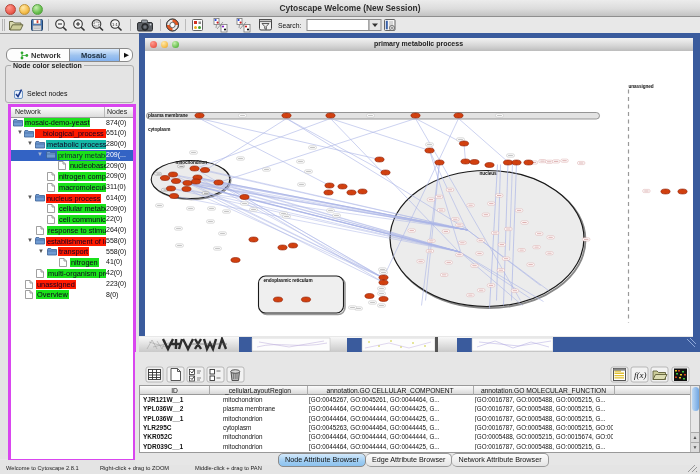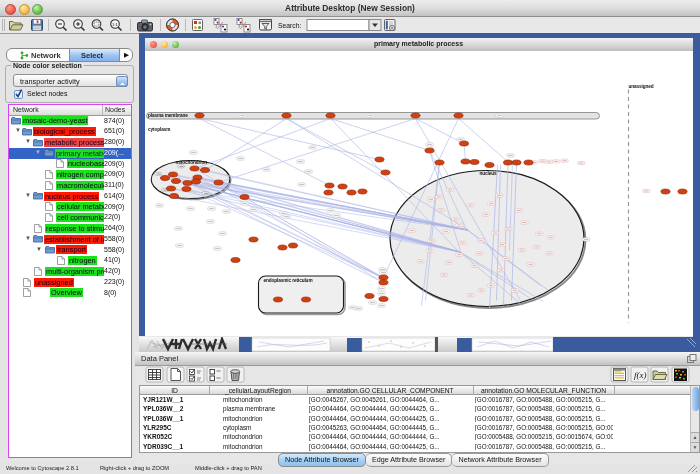--- a/index.html
+++ b/index.html
@@ -6,21 +6,21 @@
   font-family:"Liberation Sans",sans-serif;background:#e8e8e8;-webkit-font-smoothing:antialiased;}
 .abs{position:absolute;}
 </style></head>
 <body>
 
 <div class="abs" style="left:0;top:0;width:700px;height:16px;
  background:linear-gradient(#ececec,#dcdcdc 55%,#c2c2c2);border-bottom:1px solid #8e8e8e;">
  <div class="abs" style="left:5px;top:3.5px;width:9px;height:9px;border-radius:50%;background:radial-gradient(circle at 35% 30%,#ff9a8f,#ee5f51 60%,#c93a2e);border:0.5px solid #b5443a;"></div>
  <div class="abs" style="left:18.5px;top:3.5px;width:9px;height:9px;border-radius:50%;background:radial-gradient(circle at 35% 30%,#ffe9a8,#f5bd4b 60%,#d1951d);border:0.5px solid #c09339;"></div>
  <div class="abs" style="left:32px;top:3.5px;width:9px;height:9px;border-radius:50%;background:radial-gradient(circle at 35% 30%,#c8f0b0,#69c04f 60%,#3f9a2a);border:0.5px solid #59a345;"></div>
- <div class="abs" style="left:0;top:3px;width:700px;text-align:center;font-size:8.4px;font-weight:bold;color:#2e2e2e;">Attribute Desktop (New Session)</div>
+ <div class="abs" style="left:0;top:3px;width:700px;text-align:center;font-size:8.4px;font-weight:bold;color:#2e2e2e;">Cytoscape Welcome (New Session)</div>
 </div>
 <svg class="abs" style="left:0;top:17px" width="700" height="16" viewBox="0 0 700 16">
     <path d="M2.5 2 V14 M4.5 2 V14" stroke="#b5b5b5" stroke-width="1" fill="none"></path>
     <g transform="translate(9,2)">
       <path d="M0.5 11 L0.5 2.5 L4 2.5 L5.5 4 L12 4 L12 6" fill="#d8d8ae" stroke="#5d5d38" stroke-width="0.9"></path>
       <path d="M1 11 L3.5 5.8 L14 5.8 L11.5 11 Z" fill="#cdcd9a" stroke="#5d5d38" stroke-width="0.9"></path>
     </g>
     <g transform="translate(31,2)">
       <rect x="0.5" y="0.5" width="11" height="11" rx="1" fill="#4a7ab8" stroke="#23456e"></rect>
       <rect x="2.5" y="0.7" width="7" height="4.2" fill="#fff" stroke="#888" stroke-width="0.5"></rect>
@@ -112,70 +112,61 @@
 <div class="abs" style="left:0;top:34px;width:139px;height:425px;background:#e4e4e4;">
     <div class="abs" style="left:6px;top:13.5px;width:125px;height:12.5px;border:1px solid #8a8a8a;border-radius:6px;background:#fdfdfd;overflow:hidden;">
  <div class="abs" style="left:62px;top:0;width:49px;height:13px;background:linear-gradient(#dcebfc,#9ec3ef 50%,#7eaff0);border-left:1px solid #8a8a8a;border-right:1px solid #8a8a8a;"></div>
  <svg class="abs" style="left:13px;top:2px" width="9" height="9">
         <circle cx="2" cy="1.8" r="1.4" fill="#30a830"></circle>
         <circle cx="2" cy="7" r="1.4" fill="#30a830"></circle>
         <circle cx="6.8" cy="4.5" r="1.4" fill="#30a830"></circle>
         <path d="M2 2 V7 M2 4.5 H6.5" stroke="#30a830" stroke-width="0.8" fill="none"></path>
       </svg>
  <span class="abs" style="left:24px;top:2px;font-size:7.5px;font-weight:bold;color:#333;">Network</span>
- <span class="abs" style="left:74px;top:2px;font-size:7.5px;font-weight:bold;color:#1a2a3a;">Select</span>
+ <span class="abs" style="left:74px;top:2px;font-size:7.5px;font-weight:bold;color:#1a2a3a;">Mosaic</span>
  <span class="abs" style="left:117px;top:2.5px;font-size:6.5px;color:#111;">▶</span>
 </div>
     <div class="abs" style="left:5px;top:31px;width:127px;height:36px;border:1px solid #adadad;border-radius:3px;">
  <span class="abs" style="left:5px;top:-4px;background:#e4e4e4;padding:0 2px;font-size:7px;font-weight:bold;color:#222;">Node color selection</span>
- <div class="abs" style="left:7px;top:8px;width:113px;height:11px;border:1px solid #909090;border-radius:3px;background:linear-gradient(#fff,#e2e2e2);">
-   <span class="abs" style="left:6px;top:1.5px;font-size:7.3px;color:#111;">transporter activity</span>
-   <div class="abs" style="left:101.5px;top:0.5px;width:10px;height:9.5px;border-radius:2.5px;background:linear-gradient(#cfe2fa,#74a7ec);border:0.5px solid #6a8ab8;overflow:hidden;">
-     <svg width="11" height="10">
-            <path d="M5.5 1.5 L8 4 L3 4 Z" fill="#fff"></path>
-            <path d="M5.5 8.5 L8 6 L3 6 Z" fill="#fff"></path>
-          </svg>
-   </div>
- </div>
  <svg class="abs" style="left:8px;top:23px" width="10" height="10">
         <rect x="0.5" y="1.5" width="8" height="8" rx="1.5" style="fill:#e8f0fb" stroke="#6f94c4"></rect>
         <path d="M2 5 L4 7.5 L7.5 0.5" stroke="#1a3a8c" stroke-width="1.6" fill="none"></path>
       </svg>
  <span class="abs" style="left:21px;top:24px;font-size:7px;color:#111;">Select nodes</span>
 </div>
-    <div class="abs" style="left:8px;top:70px;width:122px;height:352px;background:#fff;border:1px solid #d946ef;overflow:hidden;">
+    <div class="abs" style="left:8px;top:70px;width:122px;height:352px;background:#fff;border:3px solid #d946ef;overflow:hidden;">
       <div class="abs" style="left:0;top:0;width:122px;height:9.5px;background:linear-gradient(#fdfdfd,#dcdcdc);border-bottom:1px solid #9a9a9a;font-size:7px;color:#222;">
  <span class="abs" style="left:4px;top:1px;">Network</span>
  <span class="abs" style="left:96px;top:1px;">Nodes</span>
  <div class="abs" style="left:93px;top:0;width:1px;height:9.5px;background:#b8b8b8;"></div>
 </div>
       <div class="abs" style="left:0;top:10.50px;width:122px;height:10.75px;font-size:7.4px;">
         <svg class="abs" style="left:2px;top:1.5px" width="10" height="8">
           <path d="M0.5 2 L0.5 7 L9.5 7 L9.5 1.5 L4.5 1.5 L3.8 0.5 L1 0.5 Z" fill="#6f9bd2" stroke="#3a5f94" stroke-width="0.8"></path>
           <path d="M0.5 3 H9.5" stroke="#3a5f94" stroke-width="0.6"></path>
         </svg>
         <div class="abs" style="left:13px;top:0.8px;width:82px;height:9px;overflow:hidden;"><span style="background:#1ae11a;color:#102;padding:0 1px;white-space:nowrap;">mosaic-demo-yeast</span></div>
         <span class="abs" style="left:95px;top:1px;color:#111;font-size:7px;">874(0)</span>
       </div>
       <div class="abs" style="left:0;top:21.25px;width:122px;height:10.75px;font-size:7.4px;">
         <span class="abs" style="left:6px;top:1.2px;font-size:6px;color:#555;">▼</span>
         <svg class="abs" style="left:13px;top:1.5px" width="10" height="8">
           <path d="M0.5 2 L0.5 7 L9.5 7 L9.5 1.5 L4.5 1.5 L3.8 0.5 L1 0.5 Z" fill="#6f9bd2" stroke="#3a5f94" stroke-width="0.8"></path>
           <path d="M0.5 3 H9.5" stroke="#3a5f94" stroke-width="0.6"></path>
         </svg>
-        <div class="abs" style="left:24px;top:0.8px;width:71px;height:9px;overflow:hidden;"><span style="background:#ff1a00;color:#102;padding:0 1px;white-space:nowrap;">biological_process</span></div>
+        <div class="abs" style="left:24px;top:0.8px;width:71px;height:9px;overflow:hidden;"><span style="background:#ff1a00;color:#102;padding:0 8px;white-space:nowrap;">biological_process</span></div>
         <span class="abs" style="left:95px;top:1px;color:#111;font-size:7px;">651(0)</span>
       </div>
       <div class="abs" style="left:0;top:32.00px;width:122px;height:10.75px;font-size:7.4px;">
         <span class="abs" style="left:16px;top:1.2px;font-size:6px;color:#555;">▼</span>
         <svg class="abs" style="left:24px;top:1.5px" width="10" height="8">
           <path d="M0.5 2 L0.5 7 L9.5 7 L9.5 1.5 L4.5 1.5 L3.8 0.5 L1 0.5 Z" fill="#6f9bd2" stroke="#3a5f94" stroke-width="0.8"></path>
           <path d="M0.5 3 H9.5" stroke="#3a5f94" stroke-width="0.6"></path>
         </svg>
-        <div class="abs" style="left:35px;top:0.8px;width:60px;height:9px;overflow:hidden;"><span style="background:#ef4444;color:#102;padding:0 1px;white-space:nowrap;text-align:center;">metabolic process</span></div>
+        <div class="abs" style="left:35px;top:0.8px;width:60px;height:9px;overflow:hidden;"><span style="background:#14b8a6;color:#102;padding:0 1px;white-space:nowrap;text-align:center;">metabolic process</span></div>
         <span class="abs" style="left:95px;top:1px;color:#111;font-size:7px;">280(0)</span>
       </div>
       <div class="abs" style="left:0;top:42.75px;width:122px;height:10.75px;background:#3363c4;font-size:7.4px;">
         <span class="abs" style="left:26px;top:1.2px;font-size:6px;color:#aab6cc;">▼</span>
         <svg class="abs" style="left:35px;top:1.5px" width="10" height="8">
           <path d="M0.5 2 L0.5 7 L9.5 7 L9.5 1.5 L4.5 1.5 L3.8 0.5 L1 0.5 Z" fill="#6f9bd2" stroke="#3a5f94" stroke-width="0.8"></path>
           <path d="M0.5 3 H9.5" stroke="#3a5f94" stroke-width="0.6"></path>
         </svg>
         <div class="abs" style="left:46px;top:0.8px;width:49px;height:9px;overflow:hidden;"><span style="background:#1ae11a;color:#123;padding:0 1px;white-space:nowrap;">primary metabo</span></div>
         <span class="abs" style="left:95px;top:1px;color:#fff;font-size:7px;">209(...</span>
@@ -277,21 +268,21 @@
           <path d="M5 0.5 L5 3 L7.5 3" fill="none" stroke="#888" stroke-width="0.8"></path>
         </svg>
         <div class="abs" style="left:25px;top:0.8px;width:70px;height:9px;overflow:hidden;"><span style="background:#ff1a00;color:#102;padding:0 1px;white-space:nowrap;">unassigned</span></div>
         <span class="abs" style="left:95px;top:1px;color:#111;font-size:7px;">223(0)</span>
       </div>
       <div class="abs" style="left:0;top:182.50px;width:122px;height:10.75px;font-size:7.4px;">
         <svg class="abs" style="left:14px;top:0.8px" width="8" height="9">
           <path d="M0.5 0.5 L5 0.5 L7.5 3 L7.5 8.5 L0.5 8.5 Z" fill="#fff" stroke="#888" stroke-width="0.8"></path>
           <path d="M5 0.5 L5 3 L7.5 3" fill="none" stroke="#888" stroke-width="0.8"></path>
         </svg>
-        <div class="abs" style="left:41px;top:0.8px;width:70px;height:9px;overflow:hidden;"><span style="background:#1ae11a;color:#102;padding:0 1px;white-space:nowrap;">Overview</span></div>
+        <div class="abs" style="left:25px;top:0.8px;width:70px;height:9px;overflow:hidden;"><span style="background:#1ae11a;color:#102;padding:0 1px;white-space:nowrap;">Overview</span></div>
         <span class="abs" style="left:95px;top:1px;color:#111;font-size:7px;">8(0)</span>
       </div>
     </div>
   </div>
 <div class="abs" style="left:139px;top:33px;width:561px;height:304px;">
     <div class="abs" style="left:0;top:0;width:561px;height:4.5px;background:#3a5b9d;"></div>
     <div class="abs" style="left:0;top:0;width:5.5px;height:303px;background:#3a5b9d;"></div>
     <div class="abs" style="left:554px;top:0;width:7px;height:304px;background:#3a5b9d;"></div>
     <div class="abs" style="left:5.5px;top:4.5px;width:548.5px;height:13px;background:linear-gradient(#f2f2f2,#d5d5d5 60%,#bcbcbc);border-bottom:1px solid #8a8a8a;">
  <div class="abs" style="left:5.5px;top:3px;width:7px;height:7px;border-radius:50%;background:radial-gradient(circle at 35% 30%,#ff9a8f,#ee5f51 65%,#c93a2e);"></div>
@@ -792,27 +783,20 @@
  <path d="M226 11 L250 6 L270 11 L292 5" stroke="#c0b0e0" stroke-width="0.5" fill="none"></path>
  <rect x="296" y="0" width="3" height="15" fill="#555"></rect>
  <rect x="318" y="1" width="15" height="14" fill="#3a5b9d"></rect>
  <rect x="333" y="1" width="81" height="13" fill="#fdfdfd" stroke="#bbb" stroke-width="0.5"></rect>
  <path d="M338 10 L356 4 L374 11 L392 5 L410 10 M340 5 L380 9 L412 4" stroke="#b0a8e0" stroke-width="0.5" fill="none"></path>
  <rect x="414" y="0" width="147" height="15" fill="#3a5b9d"></rect>
  <path d="M548 2 L556 10 M551 1 L557 7" stroke="#8fa8d8" stroke-width="1" fill="none"></path>
 </svg>
   </div>
 <div class="abs" style="left:135px;top:352px;width:565px;height:113px;background:#e6e6e6;z-index:5;">
-    <div class="abs" style="left:0;top:0;width:565px;height:12.5px;background:linear-gradient(#f5f5f5,#d8d8d8 60%,#c2c2c2);border-bottom:1px solid #9a9a9a;font-size:7.5px;color:#222;">
- <span class="abs" style="left:6px;top:2px;">Data Panel</span>
- <svg class="abs" style="right:3px;top:1.5px" width="10" height="9">
-        <rect x="0.5" y="2.5" width="6" height="6" fill="none" stroke="#777"></rect>
-        <rect x="3" y="0.5" width="6" height="6" fill="#eee" stroke="#777"></rect>
-      </svg>
-</div>
     <svg class="abs" style="left:0;top:13px" width="565" height="20" viewBox="0 0 565 20">
       <g transform="translate(11,2)">
         <rect x="0" y="0" width="17" height="15" rx="2" fill="#f2f2f2" stroke="#aaa" stroke-width="0.8"></rect>
         <rect x="2.5" y="2.5" width="12" height="10" fill="#fff" stroke="#333" stroke-width="0.9"></rect>
         <path d="M2.5 5.5 H14.5 M2.5 8 H14.5 M2.5 10.5 H14.5 M6.5 2.5 V12.5 M10.5 2.5 V12.5" stroke="#333" stroke-width="0.9"></path>
       </g>
       <g transform="translate(32,2)">
         <rect x="0" y="0" width="17" height="15" rx="2" fill="#f2f2f2" stroke="#aaa" stroke-width="0.8"></rect>
         <path d="M4 1.5 L10.5 1.5 L13.5 4.5 L13.5 13.5 L4 13.5 Z" fill="#fff" stroke="#444" stroke-width="0.9"></path>
         <path d="M10.5 1.5 V4.5 H13.5" fill="none" stroke="#444" stroke-width="0.9"></path>

